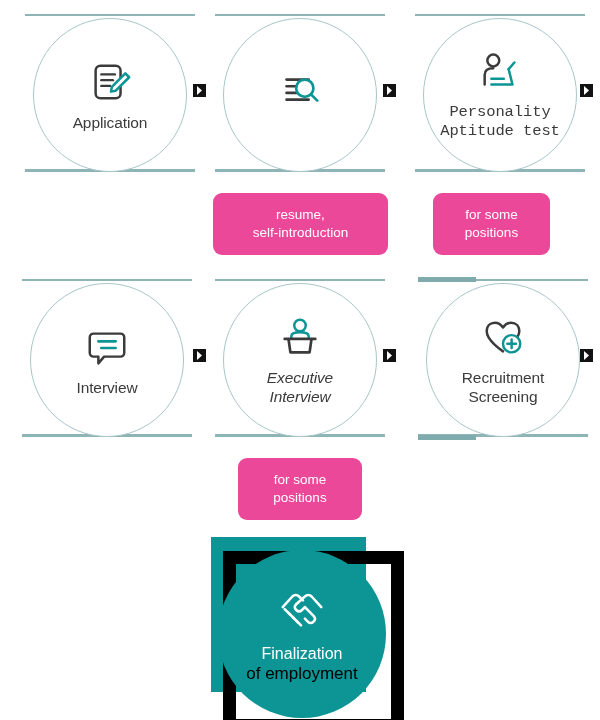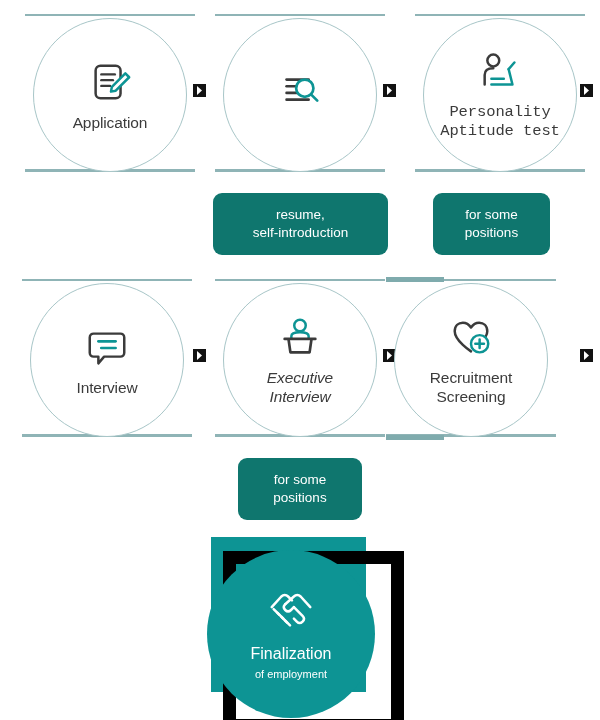--- a/index.html
+++ b/index.html
@@ -86,21 +86,21 @@
     background: #121212;
     display: flex;
     align-items: center;
     justify-content: center;
   }
   .arrow svg { display: block; }
 
   
   .note {
     position: absolute;
-    background: #0f766e;
+    background: #ec4899;
     border-radius: 9px;
     color: #ffffff;
     font-size: 13.5px;
     line-height: 18px;
     text-align: center;
     display: flex;
     align-items: center;
     justify-content: center;
     padding: 0 10px;
     box-sizing: border-box;
@@ -126,21 +126,21 @@
     position: absolute;
     left: 18px;
     top: 14px;
     width: 155px;
     height: 155px;
     border: 13px solid #000000;
     box-sizing: content-box;
   }
   #final-disc {
     position: absolute;
-    left: 2px;
+    left: 13px;
     top: 13px;
     width: 168px;
     height: 168px;
     border-radius: 50%;
     background: #0d9494;
     display: flex;
     flex-direction: column;
     align-items: center;
     justify-content: center;
   }
@@ -151,22 +151,22 @@
     align-items: center;
     justify-content: center;
   }
   #final-disc .caption-main {
     color: #ffffff;
     font-size: 16px;
     line-height: 20px;
     text-align: center;
   }
   #final-disc .caption-sub {
-    color: #ffffff;
-    font-size: 11px;
+    color: #000000;
+    font-size: 17px;
     line-height: 20px;
     text-align: left;
   }
 </style>
 </head>
 <body>
 
 <div id="diagram">
 
   <div class="step" id="step-0" style="left:25px; top:8px;">
@@ -282,21 +282,21 @@
       <div class="caption">Executive<br>Interview</div>
     </div>
   </div>
 
   <div class="arrow" style="left:383px; top:349px;">
     <svg width="7" height="9" viewBox="0 0 7 9">
         <path d="M1 0 L6 4.5 L1 9 Z" fill="#ffffff"></path>
       </svg>
   </div>
 
-  <div class="step" id="step-5" style="left:386px; top:273px;">
+  <div class="step" id="step-5" style="left:418px; top:273px;">
     <div class="bar top"></div>
     <div class="bar-accent top"></div>
     <div class="bar bottom"></div>
     <div class="bar-accent bottom"></div>
     <div class="disc">
       <div class="glyph">
         <svg width="46" height="46" viewBox="0 0 48 48">
           <path d="M24 38 C24 38 7 27 7 17 C7 11 11 8 15.5 8 C19 8 22 10 24 13 C26 10 29 8 32.5 8 C37 8 41 11 41 17 C41 21 38 25 34 29" fill="none" stroke="#3b3b3b" stroke-width="2.6" stroke-linecap="round" stroke-linejoin="round"></path>
           <circle cx="33" cy="30" r="9" fill="#ffffff" stroke="#0d9494" stroke-width="2.6"></circle>
           <line x1="33" y1="25.5" x2="33" y2="34.5" stroke="#0d9494" stroke-width="2.6" stroke-linecap="round"></line>

